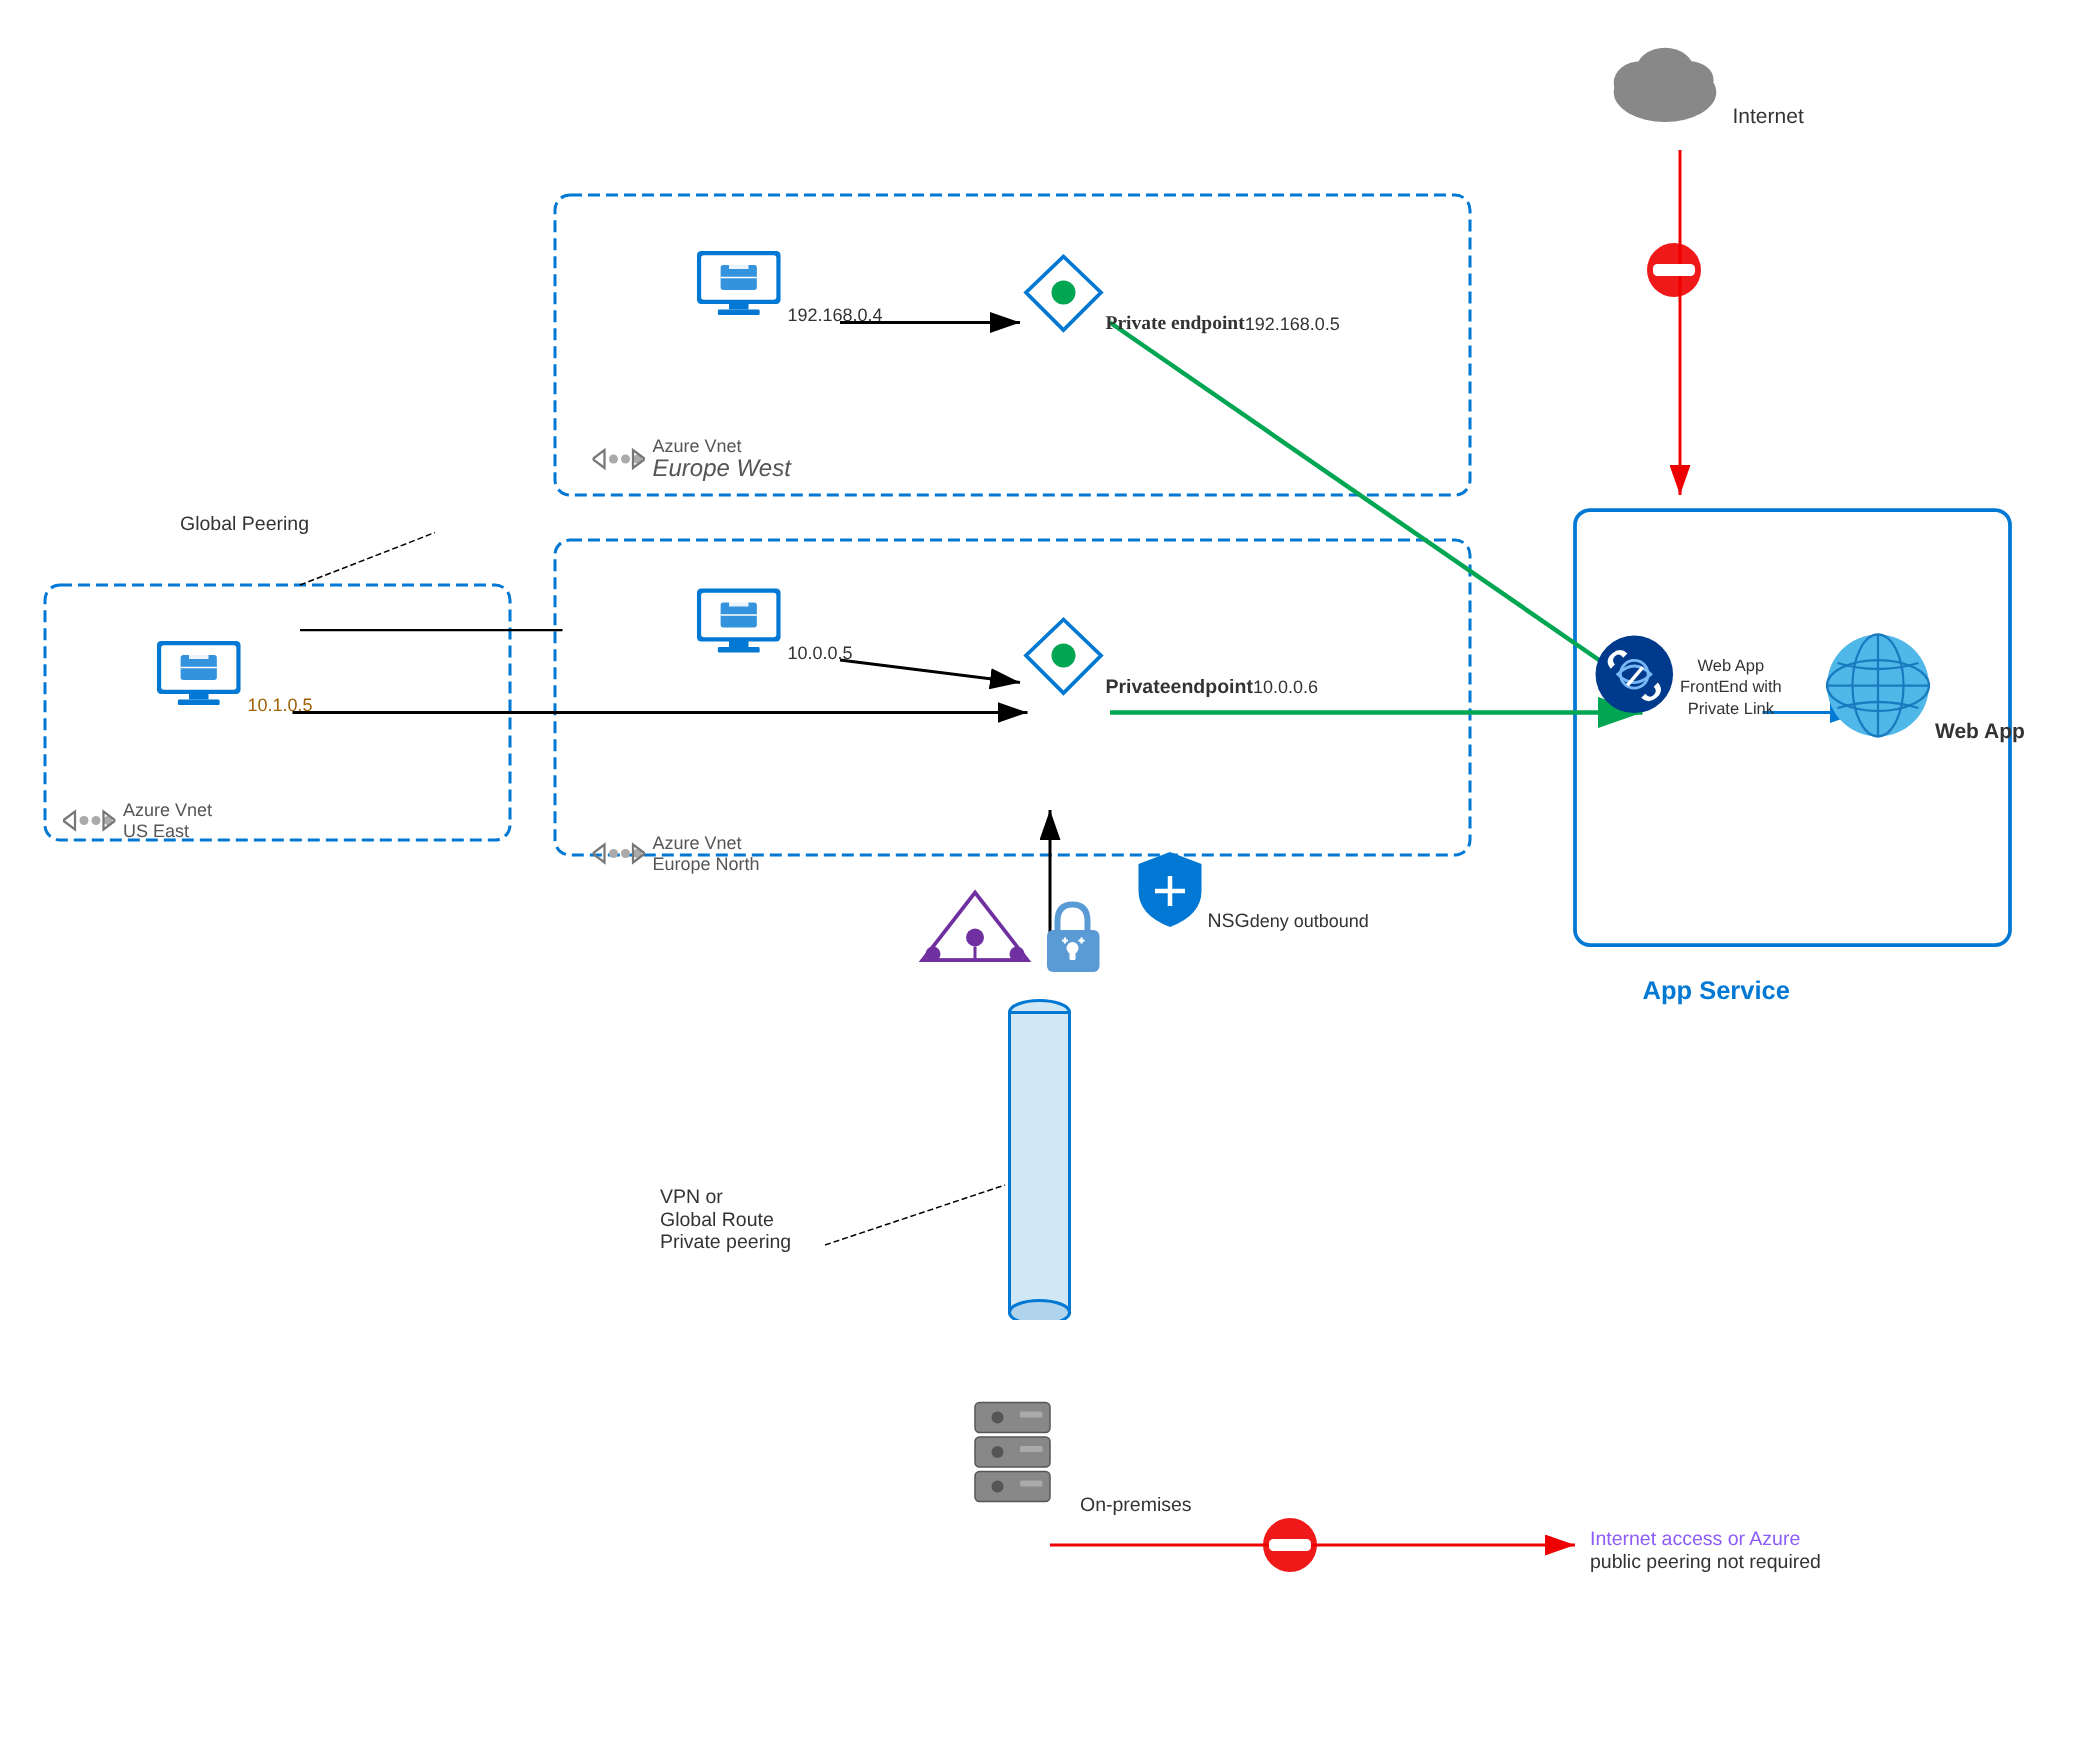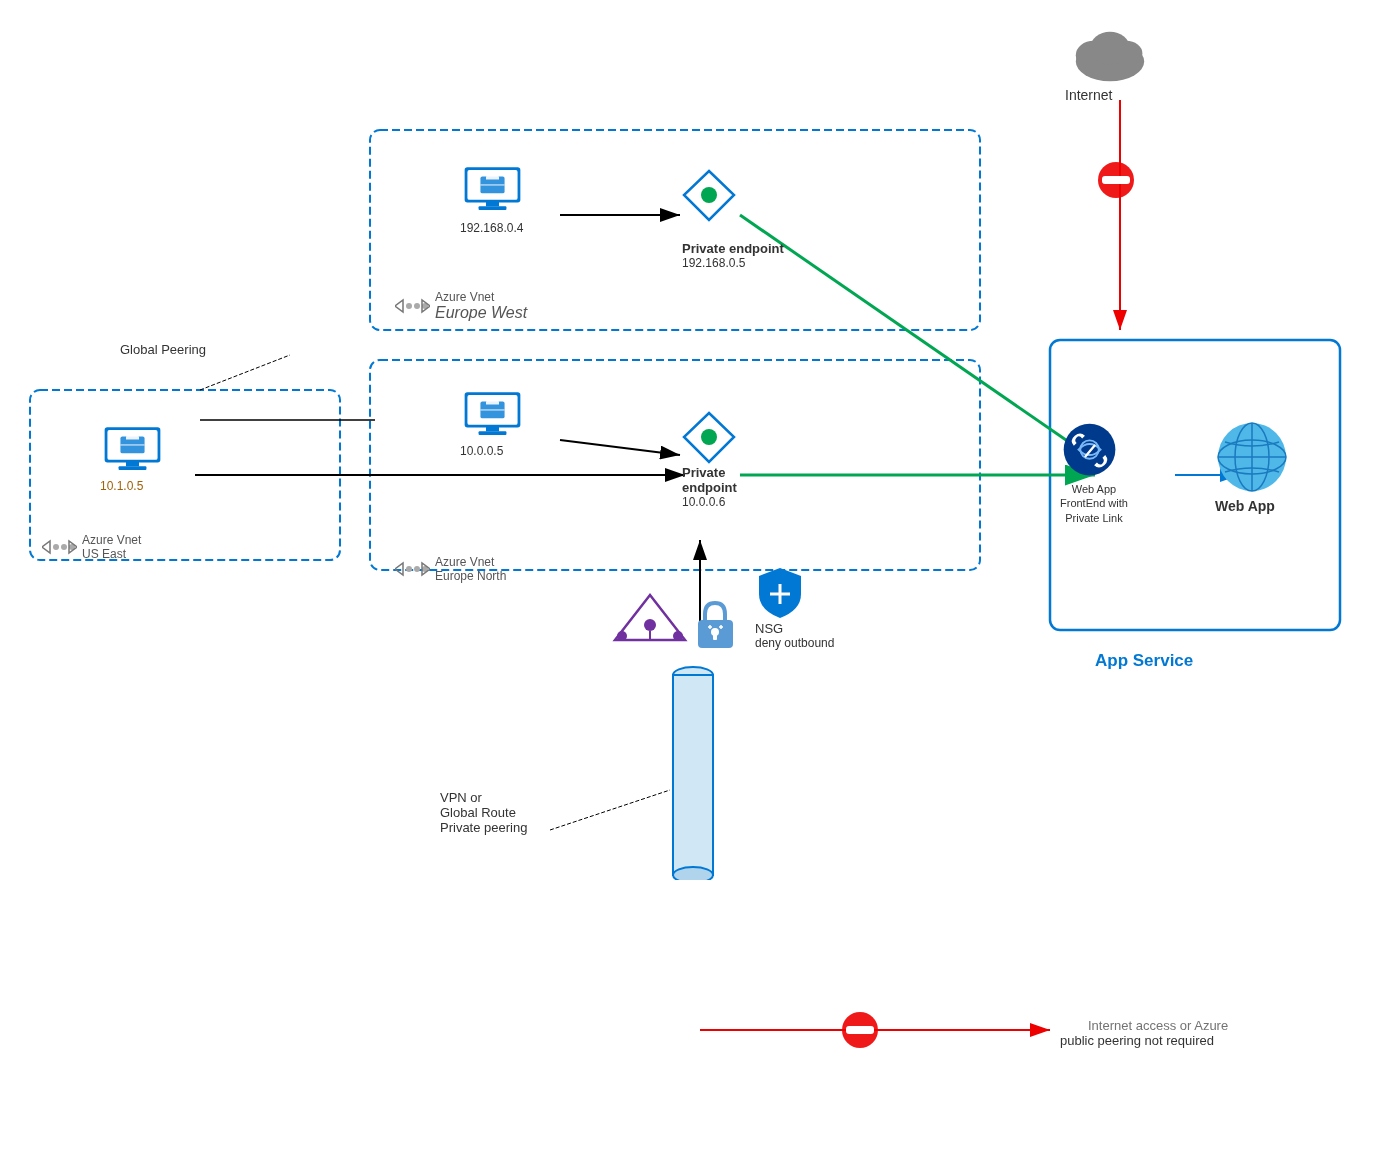--- a/index.html
+++ b/index.html
@@ -21,22 +21,22 @@
       position: absolute;
       top: 0; left: 0;
       width: 1387px;
       height: 1172px;
       pointer-events: none;
     }
     
     .icon-container {
       position: absolute;
       display: flex;
-      flex-direction: column;
-      align-items: flex-start;
+      flex-direction: row;
+      align-items: flex-end;
     }
   </style>
 </head>
 <body>
 
 <div class="diagram-container">
 
   <svg class="svg-overlay">
 
     <rect x="370" y="130" width="610" height="200" rx="10" ry="10" fill="none" stroke="#0078d4" stroke-width="2" stroke-dasharray="8,4"></rect>
@@ -115,21 +115,21 @@
     </svg>
     <span style="font-size:12px; color:#333; margin-top:4px;">192.168.0.4</span>
   </div>
 
   <div class="icon-container" style="left:682px; top:168px;">
 
     <svg viewBox="0 0 55 55" width="55" height="55">
       <polygon points="27,3 52,27 27,52 2,27" fill="none" stroke="#0078d4" stroke-width="2.5"></polygon>
       <circle cx="27" cy="27" r="8" fill="#00a651"></circle>
     </svg>
-    <span style="font-size:13px; font-weight:bold; color:#333; margin-top:18px;">Private endpoint</span>
+    <span style="font-size:13px; font-weight:bold; color:#333; margin-top:18px;font-family:Liberation Serif, serif;">Private endpoint</span>
     <span style="font-size:12px; color:#333;">192.168.0.5</span>
   </div>
 
   <div style="position:absolute; left:395px; top:290px;">
     <div style="display:flex; align-items:center; gap:5px;">
       <svg viewBox="0 0 35 20" width="35" height="20">
         <polygon points="0,10 8,4 8,16" fill="none" stroke="#777" stroke-width="1.5"></polygon>
         <circle cx="14" cy="10" r="3" fill="#aaa"></circle>
         <circle cx="22" cy="10" r="3" fill="#aaa"></circle>
         <circle cx="30" cy="10" r="3" fill="#aaa"></circle>
@@ -297,26 +297,43 @@
   <div style="position:absolute; left:440px; top:790px;">
     <div style="font-size:13px; color:#333;">VPN or</div>
     <div style="font-size:13px; color:#333;">Global Route</div>
     <div style="font-size:13px; color:#333;">Private peering</div>
   </div>
 
   <svg style="position:absolute; left:0; top:0; width:1387px; height:1172px; pointer-events:none;">
     <line x1="550" y1="830" x2="670" y2="790" stroke="#000" stroke-width="1" stroke-dasharray="4,2"></line>
   </svg>
 
+  <div class="icon-container" style="left:630px; top:930px;">
+    <svg viewBox="0 0 90 80" width="90" height="80">
+
+      <rect x="20" y="5" width="50" height="20" rx="3" fill="#888" stroke="#555" stroke-width="1"></rect>
+      <circle cx="35" cy="15" r="4" fill="#555"></circle>
+      <rect x="50" y="11" width="15" height="4" rx="1" fill="#aaa"></rect>
+
+      <rect x="20" y="28" width="50" height="20" rx="3" fill="#888" stroke="#555" stroke-width="1"></rect>
+      <circle cx="35" cy="38" r="4" fill="#555"></circle>
+      <rect x="50" y="34" width="15" height="4" rx="1" fill="#aaa"></rect>
+
+      <rect x="20" y="51" width="50" height="20" rx="3" fill="#888" stroke="#555" stroke-width="1"></rect>
+      <circle cx="35" cy="61" r="4" fill="#555"></circle>
+      <rect x="50" y="57" width="15" height="4" rx="1" fill="#aaa"></rect>
+    </svg>
+    <span style="font-size:13px; color:#333; margin-top:4px;">On-premises</span>
+  </div>
 
   <div style="position:absolute; left:840px; top:1010px;">
     <svg viewBox="0 0 40 40" width="40" height="40">
       <circle cx="20" cy="20" r="18" fill="#e00" opacity="0.9"></circle>
       <rect x="6" y="16" width="28" height="8" rx="3" fill="white"></rect>
     </svg>
   </div>
 
   <div style="position:absolute; left:1060px; top:1018px;">
-    <div style="font-size:13px; color:#737373;margin-left:28px;">Internet access or Azure</div>
+    <div style="font-size:13px; color:#8b5cf6;">Internet access or Azure</div>
     <div style="font-size:13px; color:#333;">public peering not required</div>
   </div>
 
 </div>
 
 </body></html>

